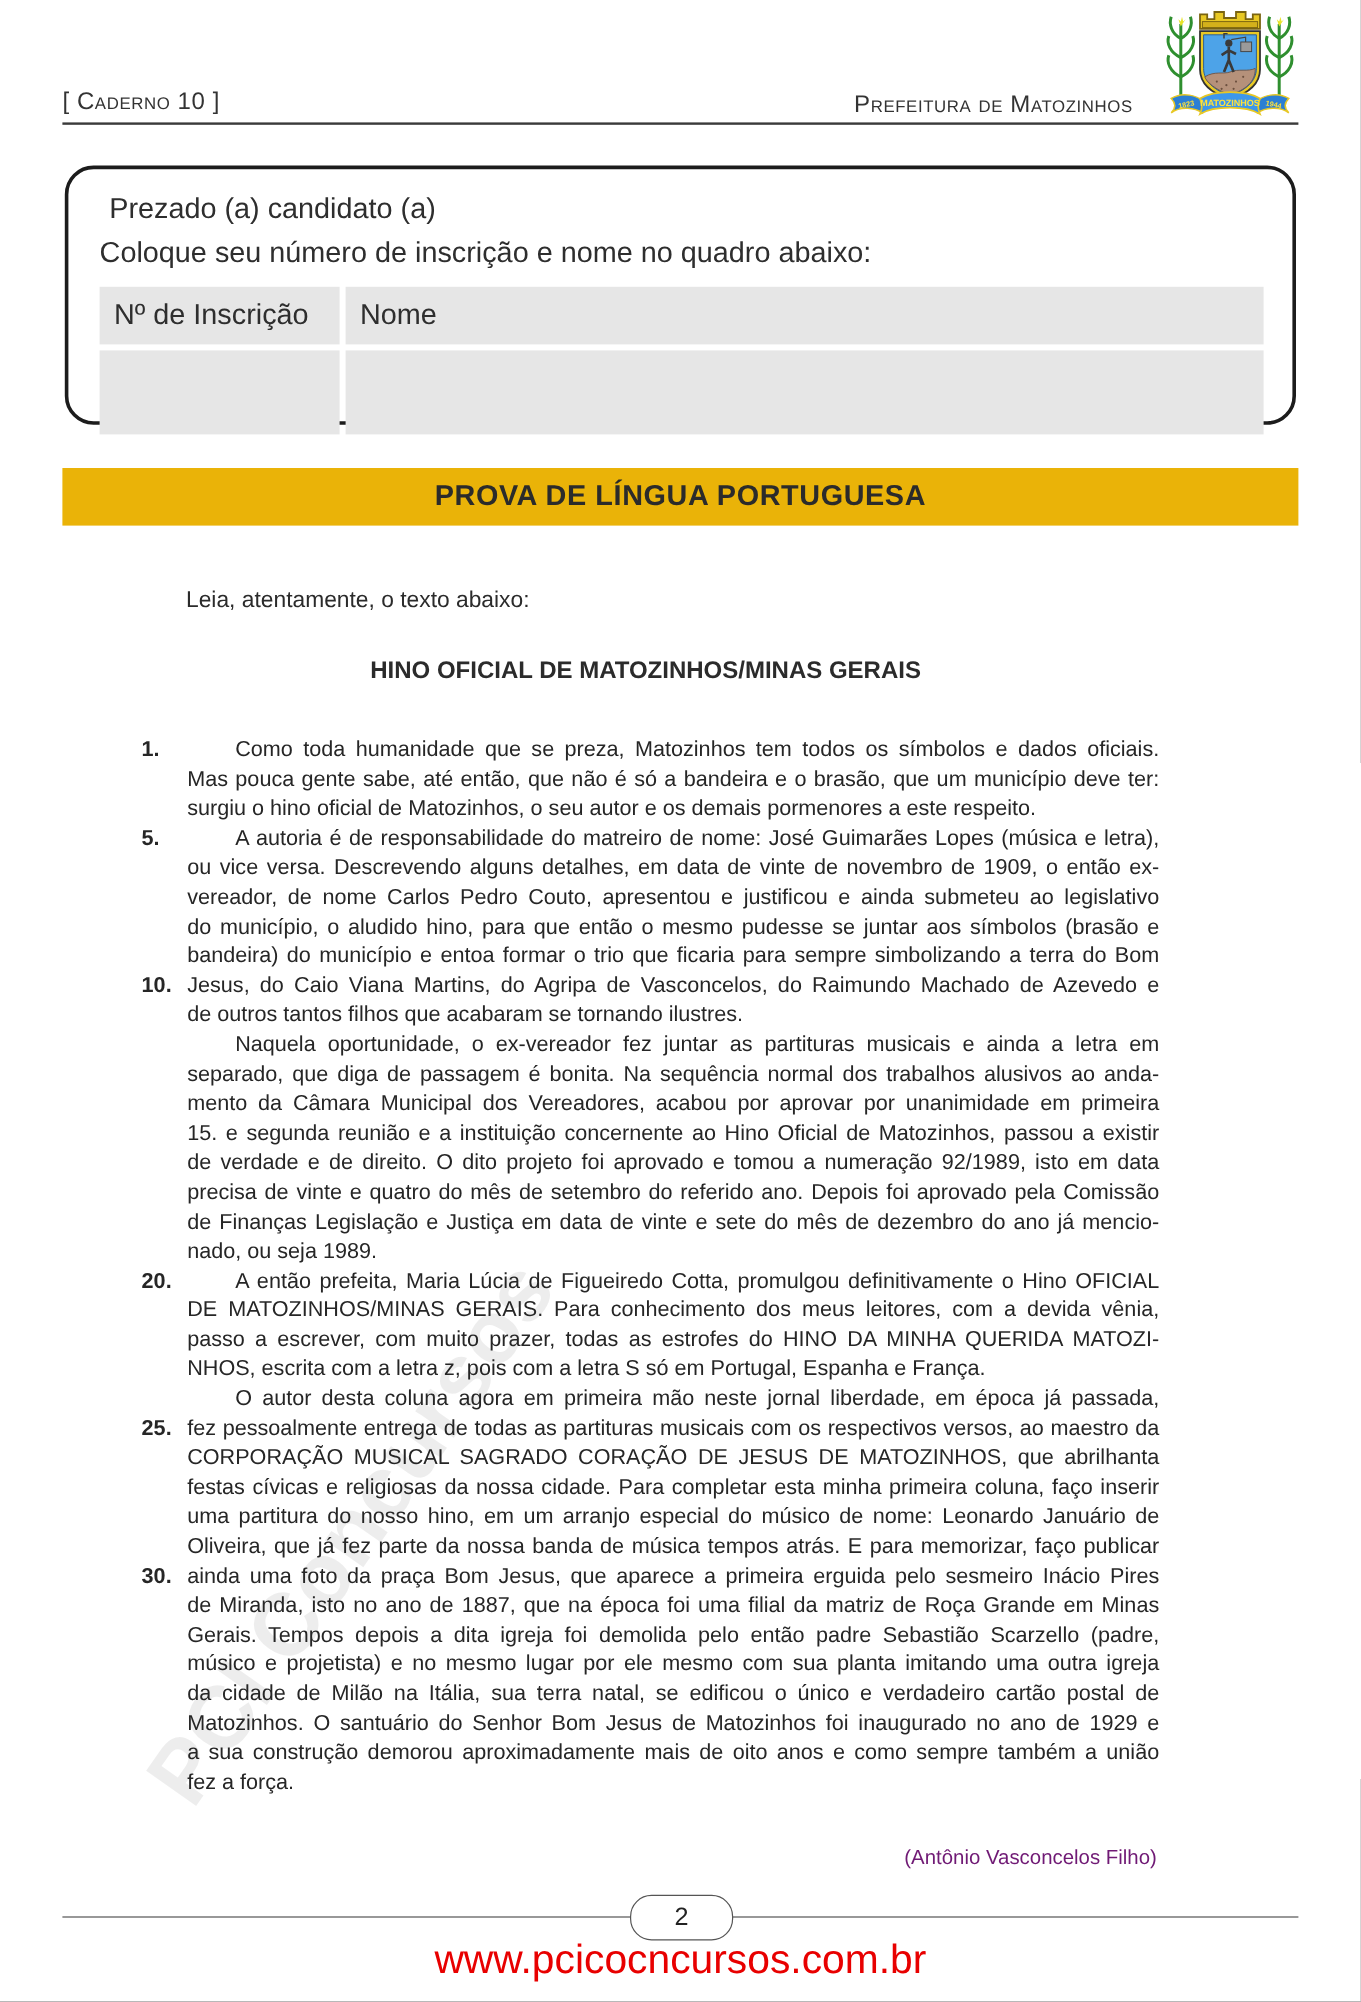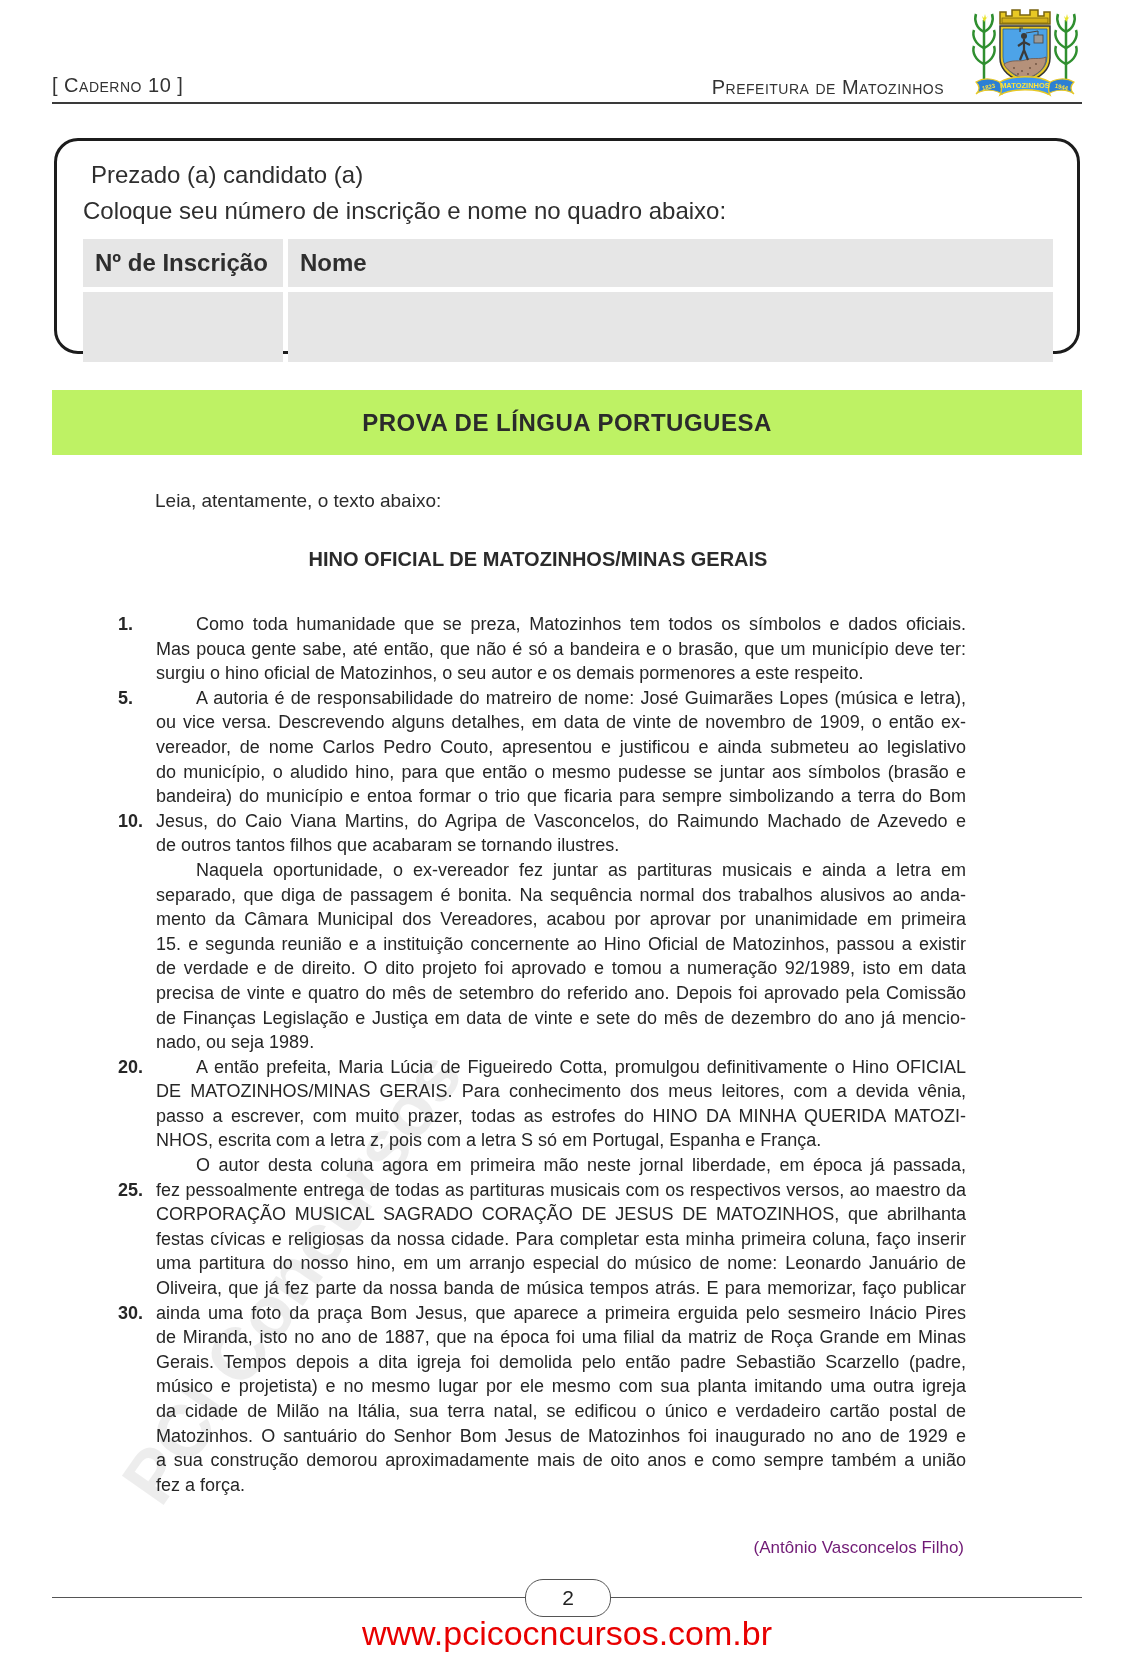--- a/index.html
+++ b/index.html
@@ -11,29 +11,29 @@
   
   .hdr-left{position:absolute;left:52px;top:74px;font-size:20px;font-variant:small-caps;color:#333;letter-spacing:.5px;}
   .hdr-right{position:absolute;right:190px;top:76px;font-size:20px;font-variant:small-caps;color:#333;letter-spacing:.5px;}
   .hdr-rule{position:absolute;left:52px;top:102px;width:1030px;height:0;border-top:2px solid #3a3a3a;}
   .logo{position:absolute;left:962px;top:2px;width:126px;height:102px;}
   
   .cand-box{position:absolute;left:54px;top:138px;width:1026px;height:216px;
     border:3px solid #1c1c1c;border-radius:24px;box-sizing:border-box;padding:18px 24px 0 26px;}
   .cand-greeting{font-size:24px;color:#2e2e2e;margin:2px 0 8px 8px;}
   .cand-instruction{font-size:24px;color:#2e2e2e;margin:0 0 14px 0;}
-  .cand-table{display:flex;flex-direction:column;gap:5px;font-weight:bold;}
+  .cand-table{display:flex;flex-direction:column;gap:5px;}
   .cand-row{display:flex;gap:5px;}
   .cand-cell{background:#e6e6e6;box-sizing:border-box;}
   .cand-cell.c1{width:200px;}
   .cand-cell.c2{flex:1;}
   .cand-head .cand-cell{height:48px;font-size:24px;color:#2e2e2e;display:flex;align-items:center;padding-left:12px;}
   .cand-blank .cand-cell{height:70px;}
   
-  .banner{position:absolute;left:52px;top:390px;width:1030px;height:65px;background:#bef264;
+  .banner{position:absolute;left:52px;top:390px;width:1030px;height:48px;background:#eab308;
     display:flex;align-items:center;justify-content:center;text-align:center;}
   .banner-title{font-size:24px;font-weight:bold;color:#2b2b2b;letter-spacing:.5px;}
   
   .intro{position:absolute;left:155px;top:490px;font-size:19px;color:#2b2b2b;}
   .text-title{position:absolute;left:110px;top:548px;width:856px;text-align:center;
     font-size:20px;font-weight:bold;color:#2b2b2b;}
   .text-body{position:absolute;left:110px;top:612px;width:856px;}
   .tline{display:flex;font-size:18px;line-height:24.6px;color:#262626;}
   .lnum{width:40px;text-align:left;font-weight:bold;flex:0 0 40px;padding-left:8px;box-sizing:border-box;}
   .ltxt{flex:1;padding-left:6px;}

